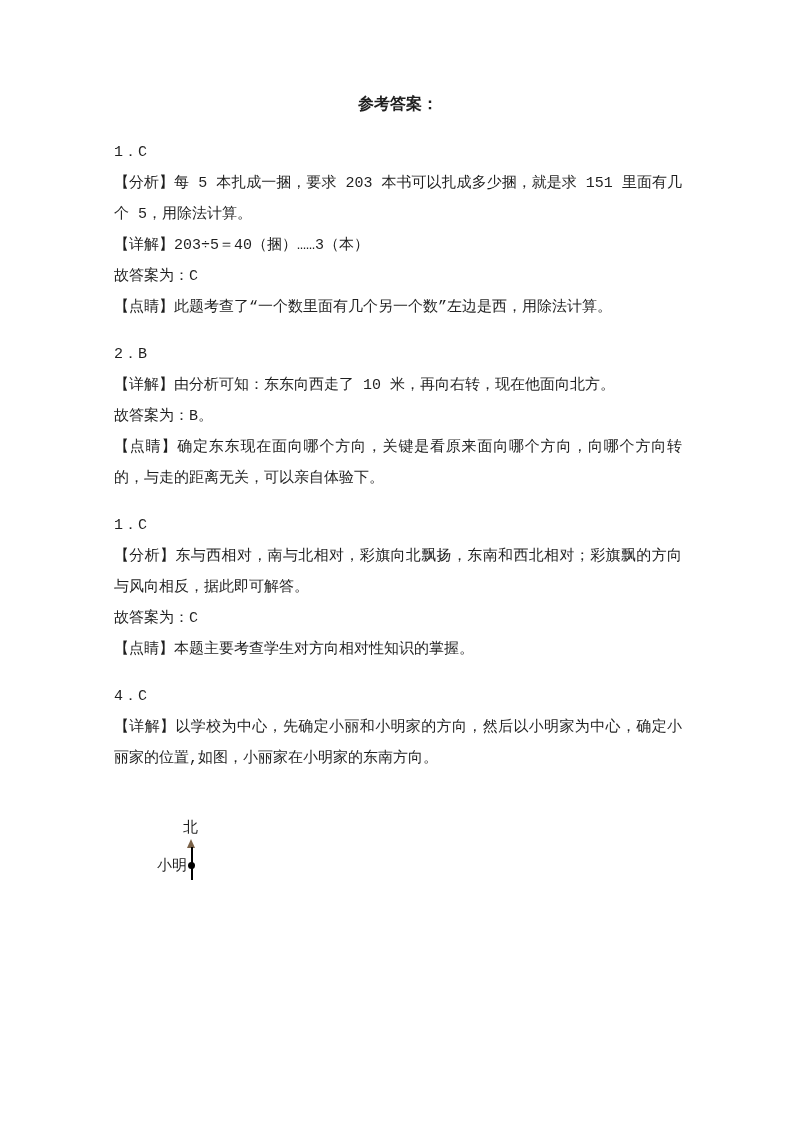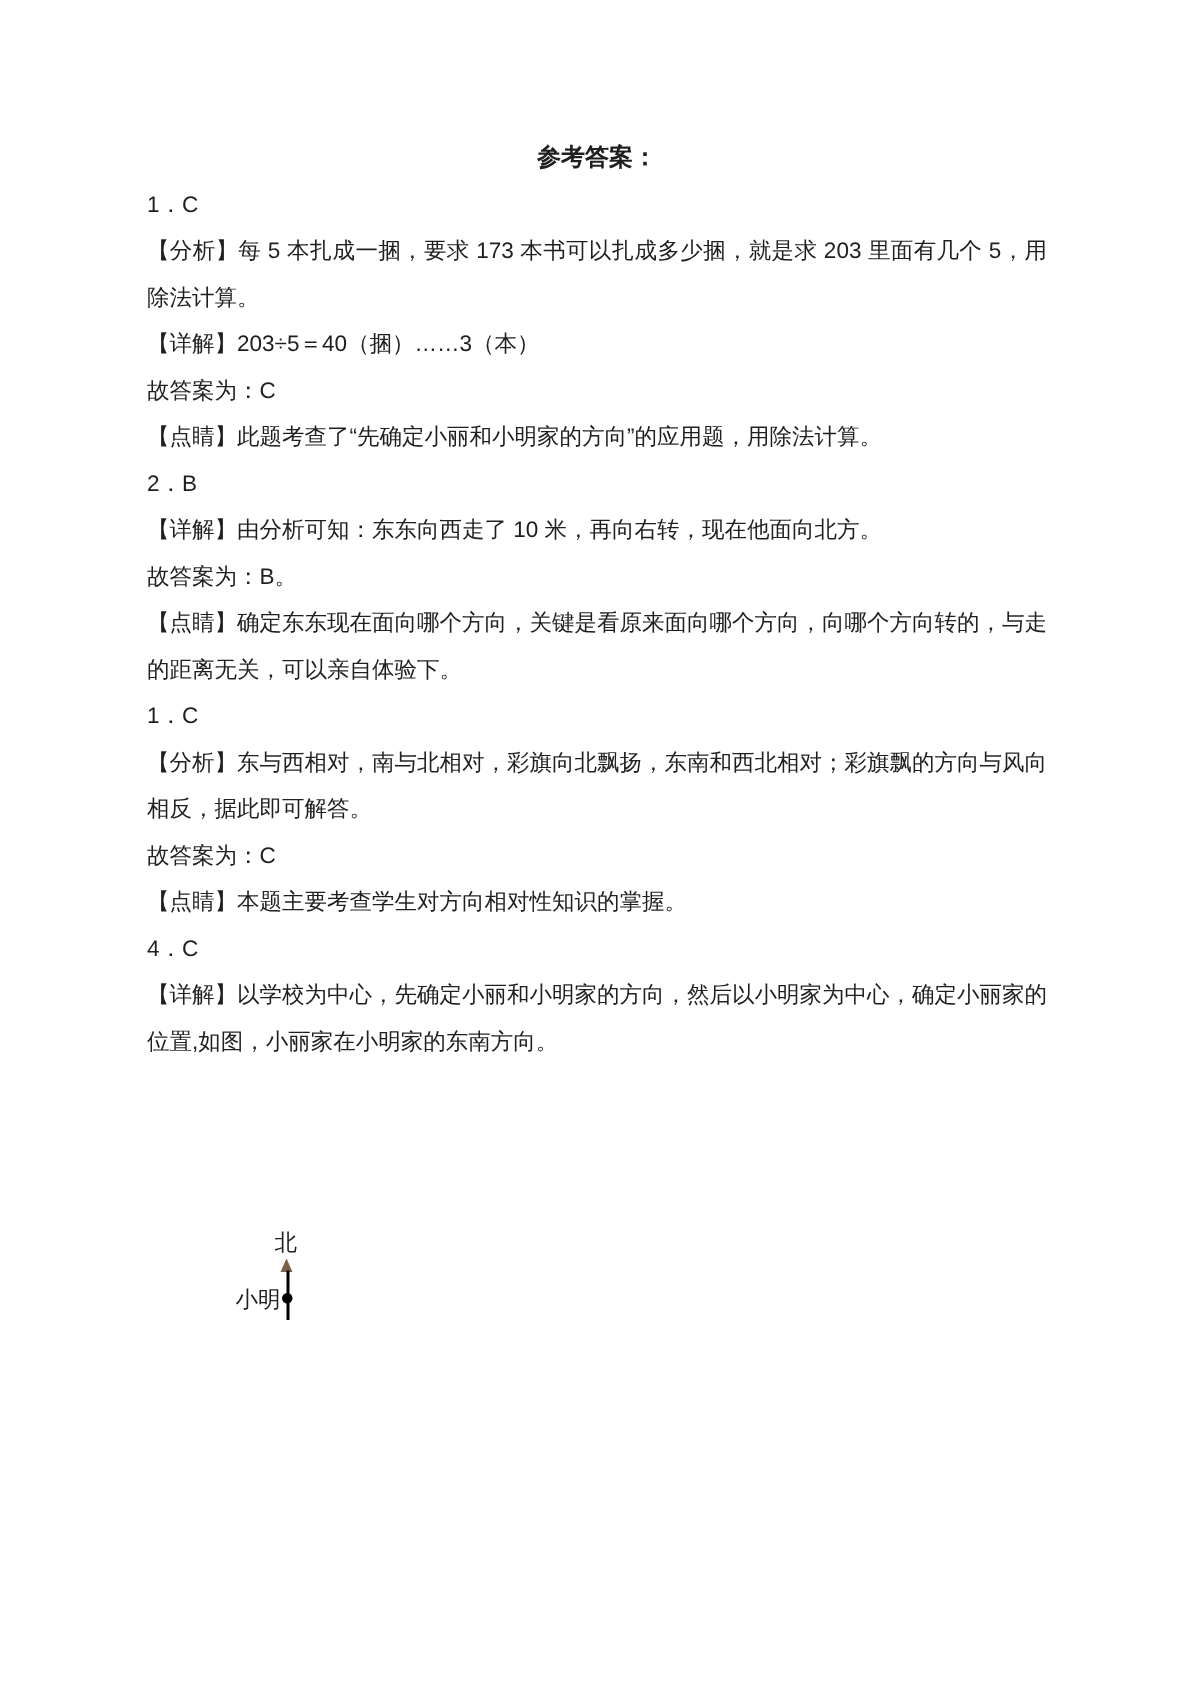--- a/index.html
+++ b/index.html
@@ -3,38 +3,38 @@
 <meta charset="utf-8">
 <style>
   html, body { margin: 0; padding: 0; }
   body { background: #ffffff; }
   .page {
     position: relative;
     width: 793px;
     height: 880px;
     background: #ffffff;
     overflow: hidden;
-    font-family: Liberation Sans, sans-serif;
+    font-family: Liberation Mono, monospace;
     color: #1f1f1f;
   }
   .doc {
     padding: 90px 95px 0 98px;
     font-size: 15px;
     line-height: 31px;
     text-align: justify;
   }
   .doc-title {
     margin: 0;
     font-size: 16px;
     font-weight: bold;
     text-align: center;
     line-height: 31px;
   }
   .doc p { margin: 0; }
-  .answer-block { margin: 0; }
+  .answer-block { margin: 16px; }
 
   
   .diagram {
     position: absolute;
     left: 0;
     top: 813px;
     width: 793px;
     height: 210px;
   }
   .diagram .lbl {
@@ -81,24 +81,24 @@
 </head>
 <body>
 
 <div class="page">
 
   <div class="doc">
     <h1 class="doc-title">参考答案：</h1>
 
     <div class="answer-block">
       <p>1．C</p>
-      <p>【分析】每 5 本扎成一捆，要求 173 本书可以扎成多少捆，就是求 203 里面有几个 5，用除法计算。</p>
+      <p>【分析】每 5 本扎成一捆，要求 203 本书可以扎成多少捆，就是求 151 里面有几个 5，用除法计算。</p>
       <p>【详解】203÷5＝40（捆）……3（本）</p>
       <p>故答案为：C</p>
-      <p>【点睛】此题考查了“先确定小丽和小明家的方向”的应用题，用除法计算。</p>
+      <p>【点睛】此题考查了“一个数里面有几个另一个数”左边是西，用除法计算。</p>
     </div>
 
     <div class="answer-block">
       <p>2．B</p>
       <p>【详解】由分析可知：东东向西走了 10 米，再向右转，现在他面向北方。</p>
       <p>故答案为：B。</p>
       <p>【点睛】确定东东现在面向哪个方向，关键是看原来面向哪个方向，向哪个方向转的，与走的距离无关，可以亲自体验下。</p>
     </div>
 
     <div class="answer-block">

